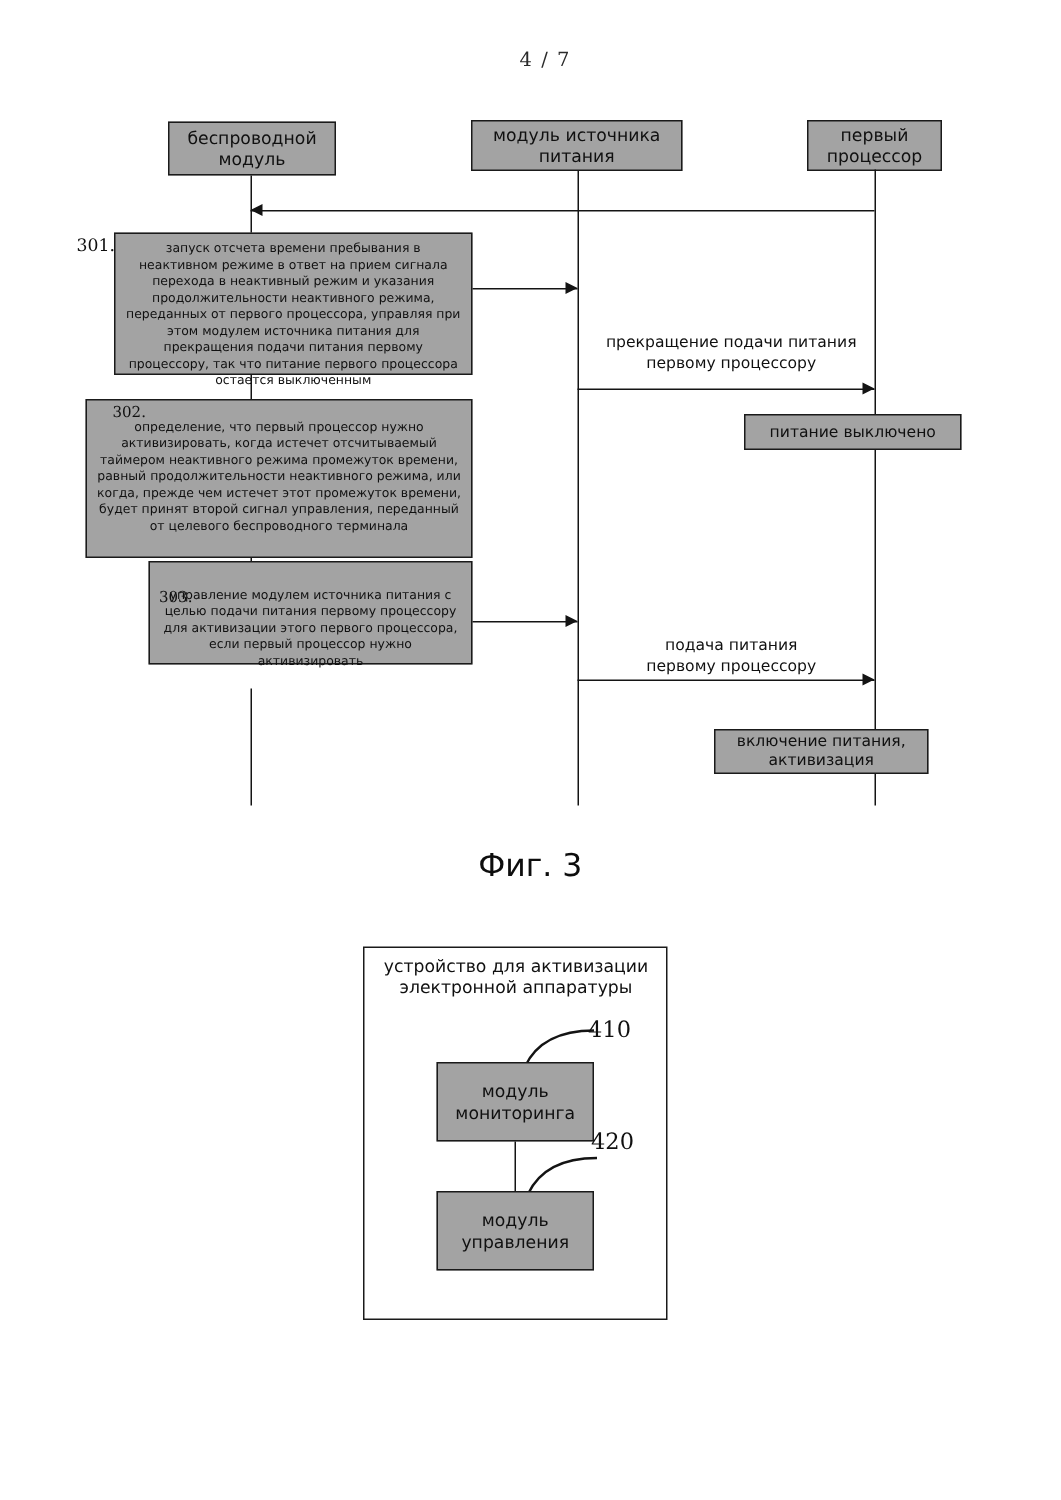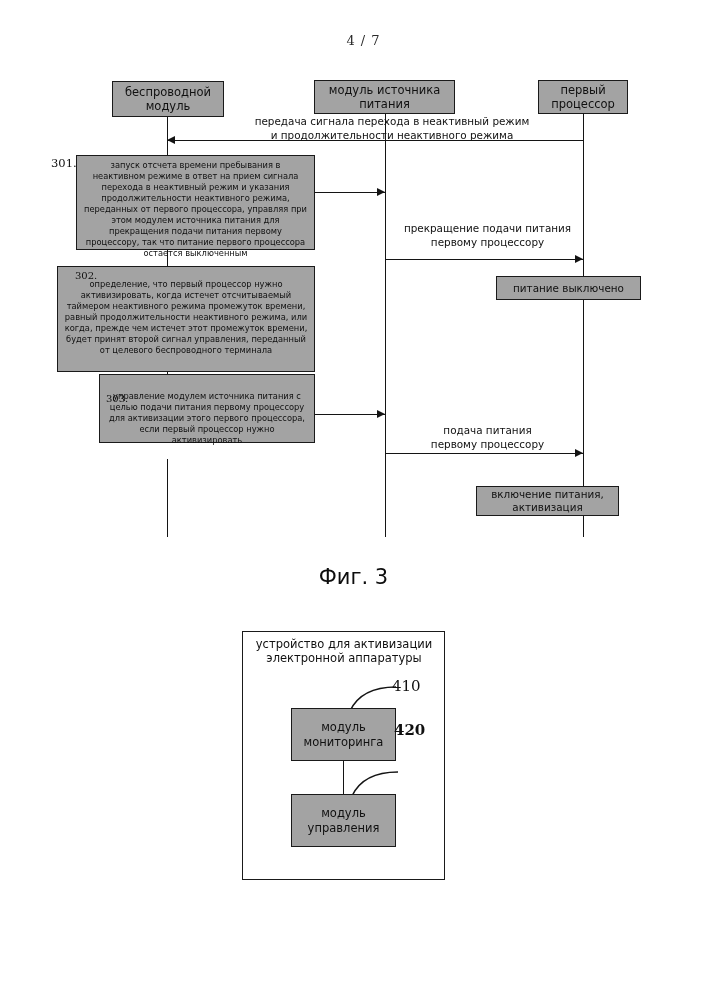--- a/index.html
+++ b/index.html
@@ -165,22 +165,20 @@
   <div class="vline" style="left:167px; top:250px; height:16px;"></div>
   <div class="vline" style="left:167px; top:372px; height:18px;"></div>
   <div class="vline" style="left:167px; top:459px; height:78px;"></div>
 
   <div class="vline" style="left:385px; top:114px; height:423px;"></div>
 
   <div class="vline" style="left:583px; top:113px; height:163px;"></div>
   <div class="vline" style="left:583px; top:300px; height:186px;"></div>
   <div class="vline" style="left:583px; top:515px; height:22px;"></div>
 
-  <div class="msg-label" style="left:197px; top:115px; width:390px; white-space:pre-line;">передача сигнала перехода в неактивный режим
-и продолжительности неактивного режима</div>
   <div class="hline" style="left:167px; top:140px; width:416px;"></div>
   <div class="arrow-l" style="left:167px; top:136px;"></div>
 
   <div class="step-num" style="left:51px; top:156px;">301.</div>
   <div class="box proc-box" style="left:76px; top:155px; width:239px; height:95px;">
     <div class="inner">запуск отсчета времени пребывания в неактивном режиме в ответ на прием сигнала перехода в неактивный режим и указания продолжительности неактивного режима, переданных от первого процессора, управляя при этом модулем источника питания для прекращения подачи питания первому процессору, так что питание первого процессора остается выключенным</div>
   </div>
 
   <div class="hline" style="left:315px; top:192px; width:70px;"></div>
   <div class="arrow-r" style="left:377px; top:188px;"></div>
@@ -232,21 +230,21 @@
   <div class="box lane-head" style="left:291px; top:708px; width:105px; height:53px;">
     <span style="white-space:pre-line;">модуль
 мониторинга</span>
   </div>
 
   <div class="vline" style="left:343px; top:761px; height:33px;"></div>
 
   <svg class="leader" style="left:350px; top:769px; width:52px; height:28px;" viewBox="0 0 52 28">
     <path d="M2,27 C10,10 26,3 48,3" stroke="#141414" stroke-width="1.6" fill="none"></path>
   </svg>
-  <div class="ref-num" style="left:394px; top:721px;font-weight:bold;">420</div>
+  <div class="ref-num" style="left:394px; top:752px;">420</div>
 
   <div class="box lane-head" style="left:291px; top:794px; width:105px; height:53px;">
     <span style="white-space:pre-line;">модуль
 управления</span>
   </div>
 
 
 </div>
 
 </body></html>

